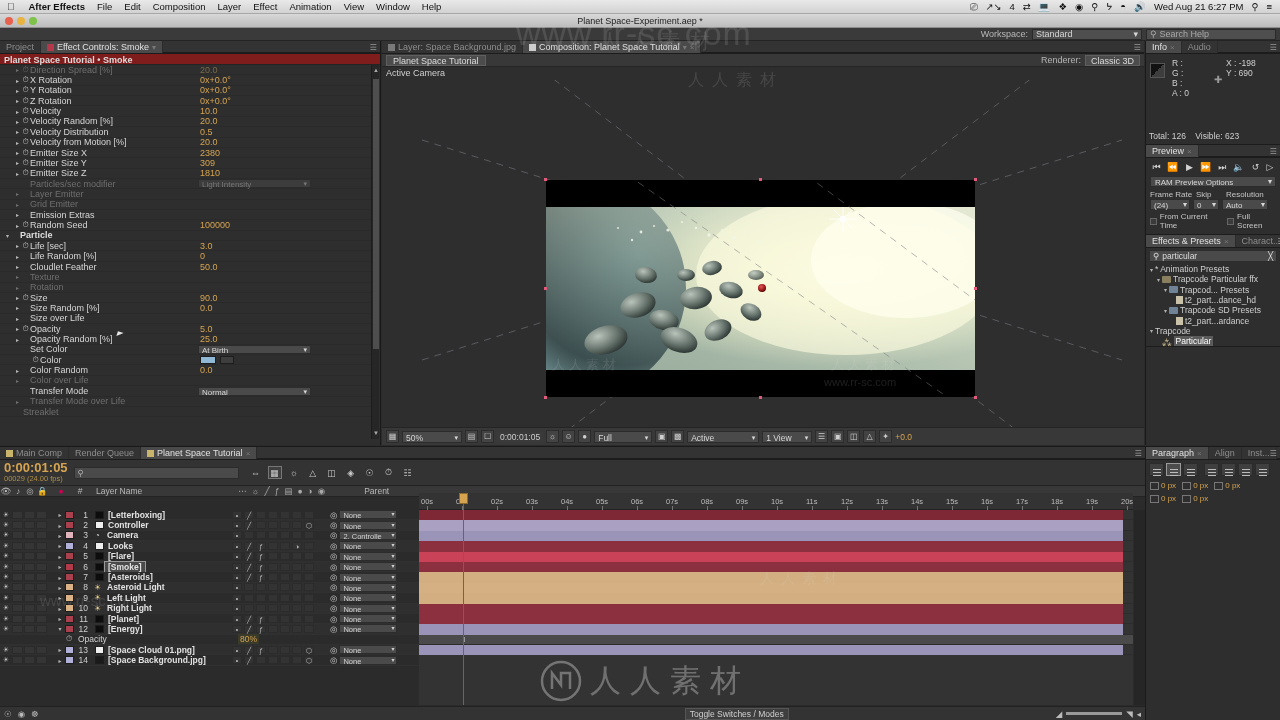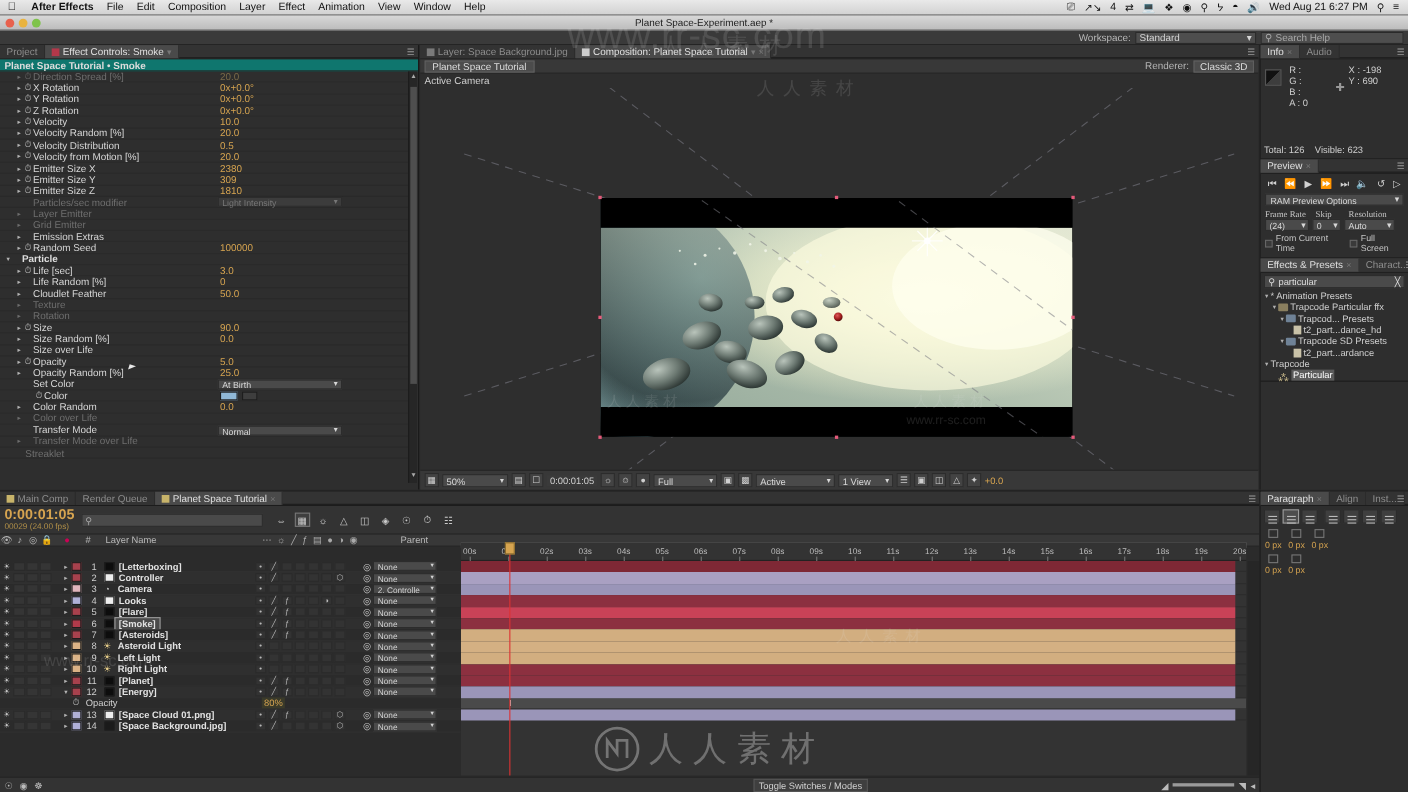--- a/index.html
+++ b/index.html
@@ -71,21 +71,21 @@
   .ptab .x { font-size:8px; color:#777; }
   .ptab .sq { width:7px;height:7px;background:#b3384a;display:inline-block; }
   .ptab .sqw { width:7px;height:7px;background:#ccc;display:inline-block; }
   .ptab-filler{flex:1;background:#333;border-bottom:1px solid #1c1c1c;position:relative;}
   .ptab-menu{position:absolute;right:3px;top:2px;font-size:8px;color:#999;}
 
   
   #ec { left:0; top:41px; width:381px; height:404px; background:#2e2e2e;
         border-right:1px solid #1a1a1a; }
   .ec-head {
-    height:11px; background:#0f766e; color:#dcdcdc; font-size:9px;
+    height:11px; background:#7f1d1d; color:#dcdcdc; font-size:9px;
     padding:1px 0 0 4px; font-weight:bold; border-bottom:1px solid #242424;
   }
   .ec-body { position:absolute; top:24px; left:0; right:9px; bottom:6px; overflow:hidden; }
   .ec-row {
     height:10.37px; display:flex; align-items:center; font-size:9px;
     border-bottom:1px solid #2a2a2a; position:relative;
   }
   .ec-row .tri { width:7px; text-align:center; font-size:6px; color:#b4b4b4; }
   .ec-row .stw { width:9px; text-align:center; font-size:8px; color:#c9c9c9; }
   .ec-row .nm { color:#d6d6d6; white-space:nowrap; }
@@ -158,21 +158,21 @@
           background:linear-gradient(135deg,#111 50%,#3d3d3d 50%);border:1px solid #555;}
   .ch{position:absolute;left:26px;font-size:8.5px;color:#cfcfcf;}
   .xy{position:absolute;left:80px;font-size:8.5px;color:#cfcfcf;}
   .totals{position:absolute;left:3px;bottom:3px;font-size:8.5px;color:#cfcfcf;}
   .prev-body{padding:2px 0;}
   .prev-tr{display:flex;align-items:center;justify-content:space-around;height:14px;
            font-size:9px;color:#d2d2d2;padding:0 3px;}
   .prev-dd{margin:2px 4px;height:11px;background:#4a4a4a;border:1px solid #2c2c2c;
            font-size:8px;color:#d8d8d8;padding-left:4px;line-height:11px;position:relative;}
   .prev-dd::after{content:"\25BE";position:absolute;right:3px;top:-1px;}
-  .prev-lbls{display:flex;font-size:8px;color:#c5c5c5;padding:1px 4px 0;font-family:Liberation Serif, serif;}
+  .prev-lbls{display:flex;font-size:8px;color:#c5c5c5;padding:1px 4px 0;}
   .prev-row{display:flex;gap:3px;padding:0 4px;align-items:center;}
   .mini{height:11px;background:#4a4a4a;border:1px solid #2c2c2c;font-size:8px;
         color:#d8d8d8;padding:0 10px 0 3px;line-height:11px;position:relative;}
   .mini::after{content:"\25BE";position:absolute;right:2px;top:-1px;}
   .cbrow{display:flex;gap:3px;font-size:8px;color:#c5c5c5;padding:2px 4px;align-items:center;}
   .cb{width:7px;height:7px;border:1px solid #666;background:#3a3a3a;display:inline-block;}
   .ep-search{margin:2px 3px;height:12px;background:#4a4a4a;border:1px solid #2c2c2c;
              display:flex;align-items:center;gap:3px;padding:0 3px;font-size:8.5px;color:#ddd;}
   .tree{font-size:8.5px;color:#cfcfcf;}
   .tr{height:10.3px;display:flex;align-items:center;white-space:nowrap;}
@@ -247,21 +247,21 @@
   .tsm{background:#3f3f3f;border:1px solid #555;padding:0 4px;color:#d0d0d0;}
 
   
   #para{left:1145px;top:446px;width:135px;height:274px;background:#2e2e2e;
         border-left:1px solid #1a1a1a;border-top:1px solid #1a1a1a;}
   .pbtns{display:flex;gap:2px;padding:3px;}
   .pbtn{width:15px;height:13px;background:#3f3f3f;border:1px solid #2b2b2b;
         display:flex;align-items:center;justify-content:center;}
   .pbtn.on{border-color:#9a9a9a;background:#4d4d4d;}
   .pbtn i{display:block;width:8px;height:1px;background:#bbb;box-shadow:0 3px 0 #bbb,0 6px 0 #bbb;}
-  .pfield{display:flex;align-items:center;gap:2px;font-size:8px;color:#d6a450;flex-direction:column;}
+  .pfield{display:flex;align-items:center;gap:2px;font-size:8px;color:#d6a450;}
   .pfrow{display:flex;gap:6px;padding:2px 4px;}
   .picon{width:9px;height:8px;border:1px solid #777;display:inline-block;}
 
   
   .wm{position:absolute;color:rgba(235,235,235,.13);pointer-events:none;
       font-family:"Liberation Sans",sans-serif;z-index:5;}
   .logo-wm{position:absolute;left:540px;top:660px;display:flex;align-items:center;gap:8px;
            z-index:7;}
 </style>
 </head>

